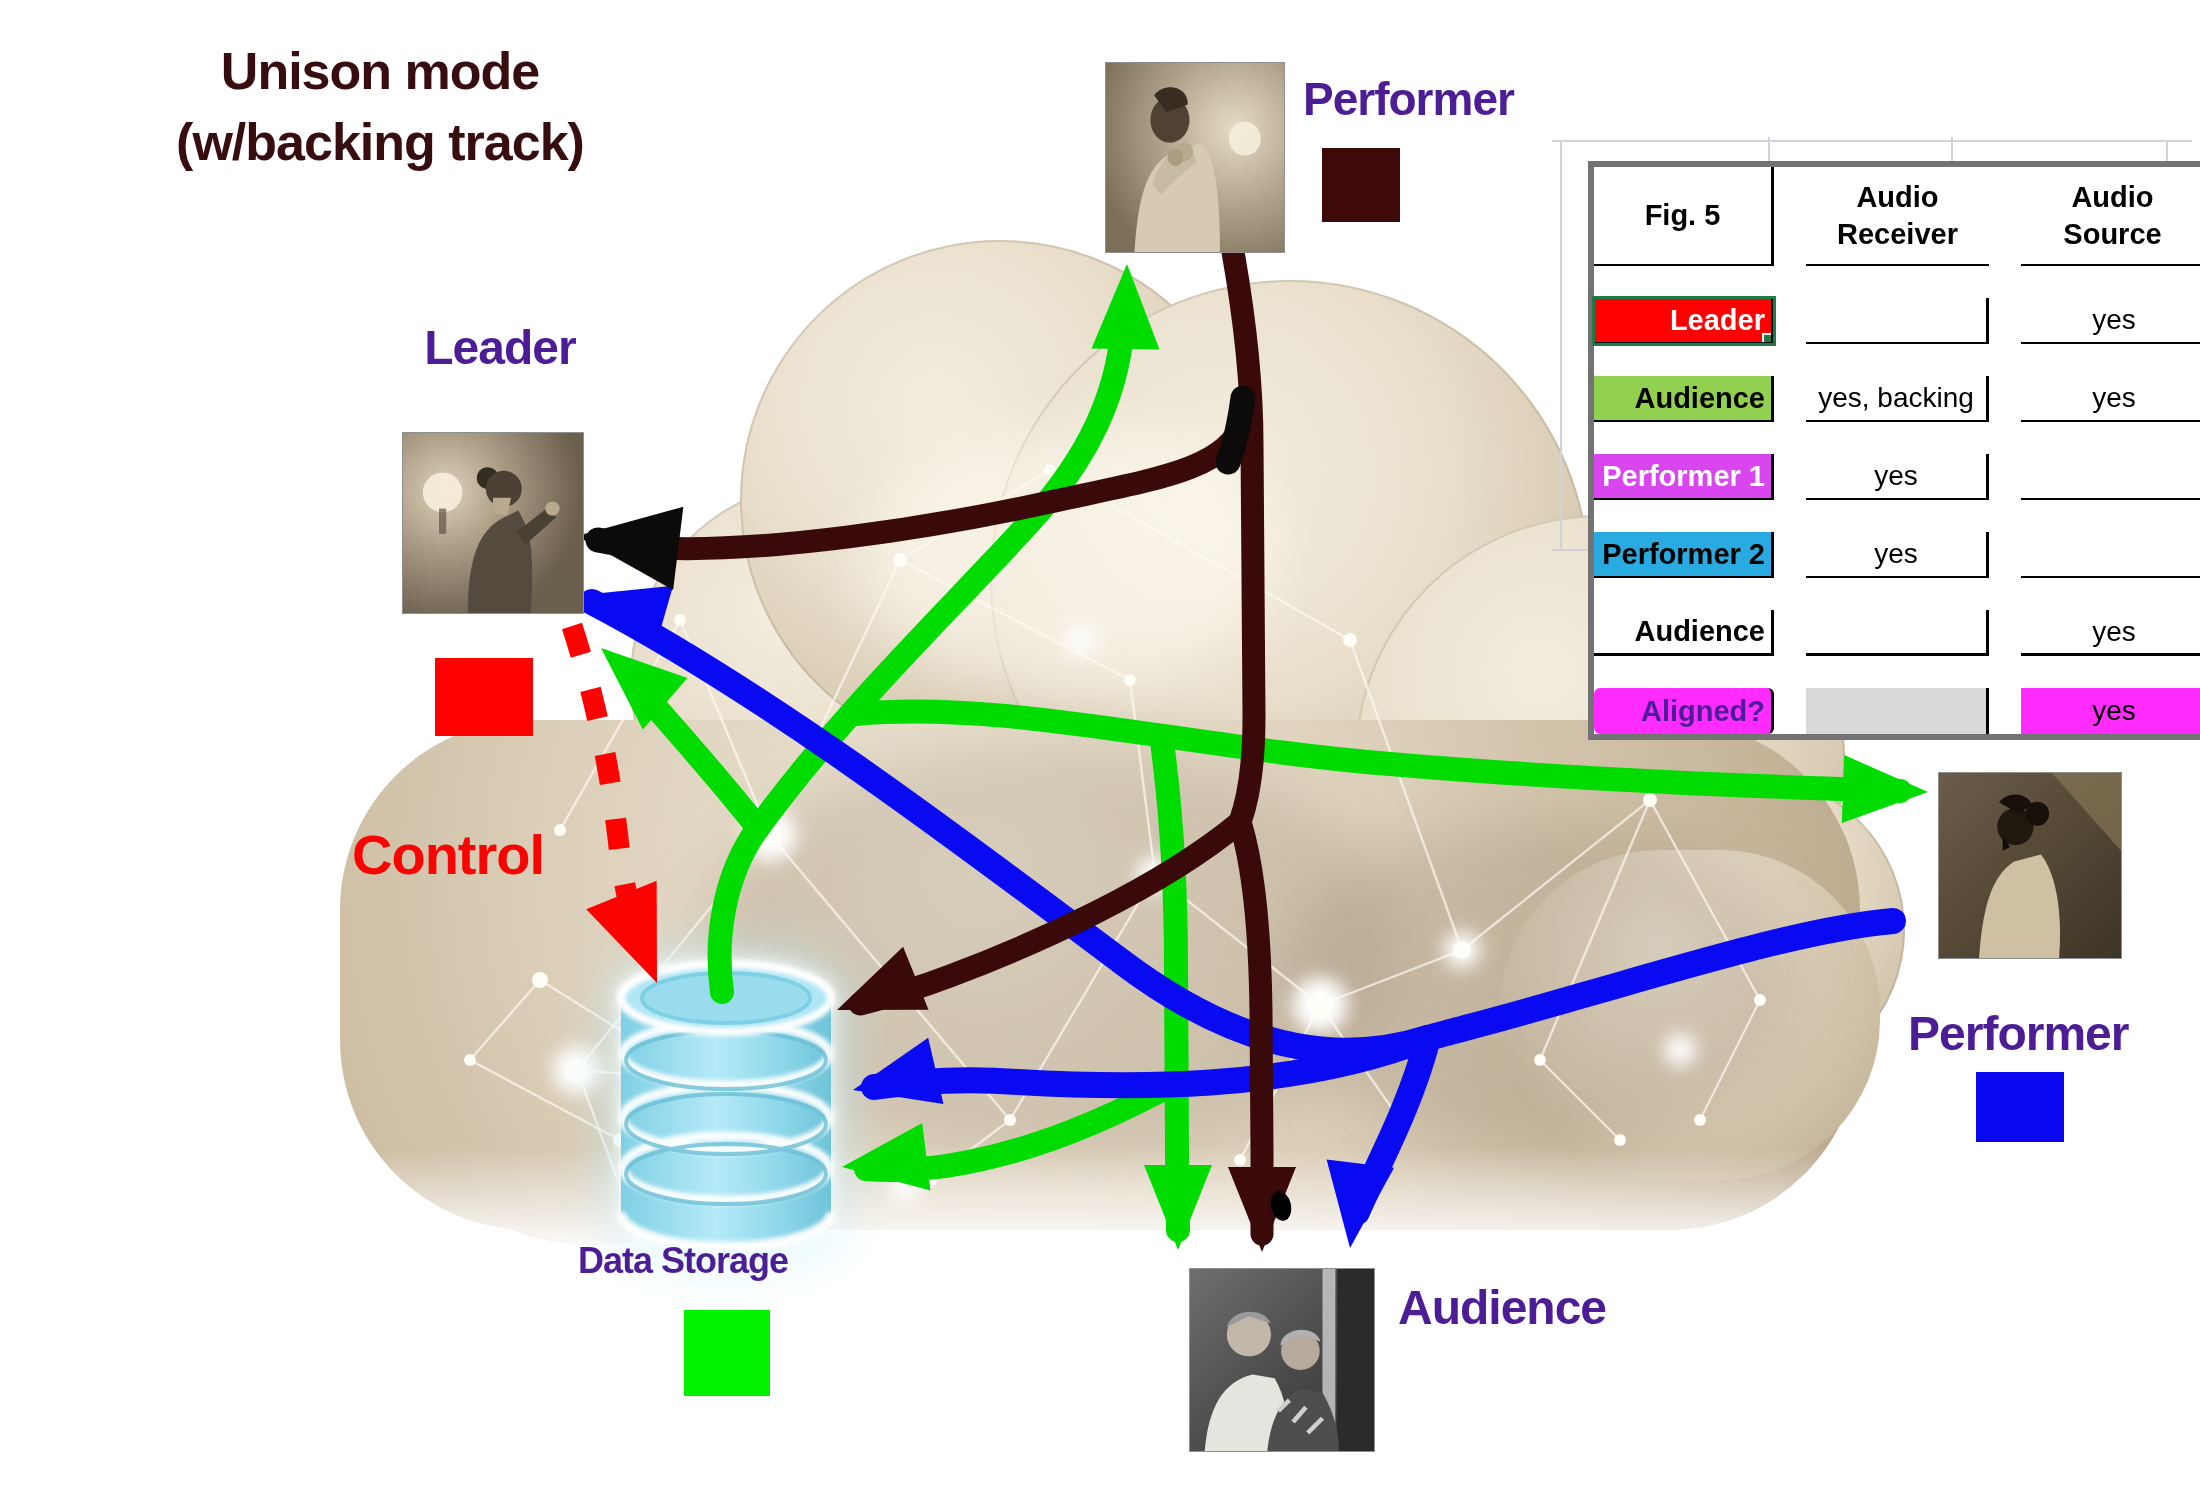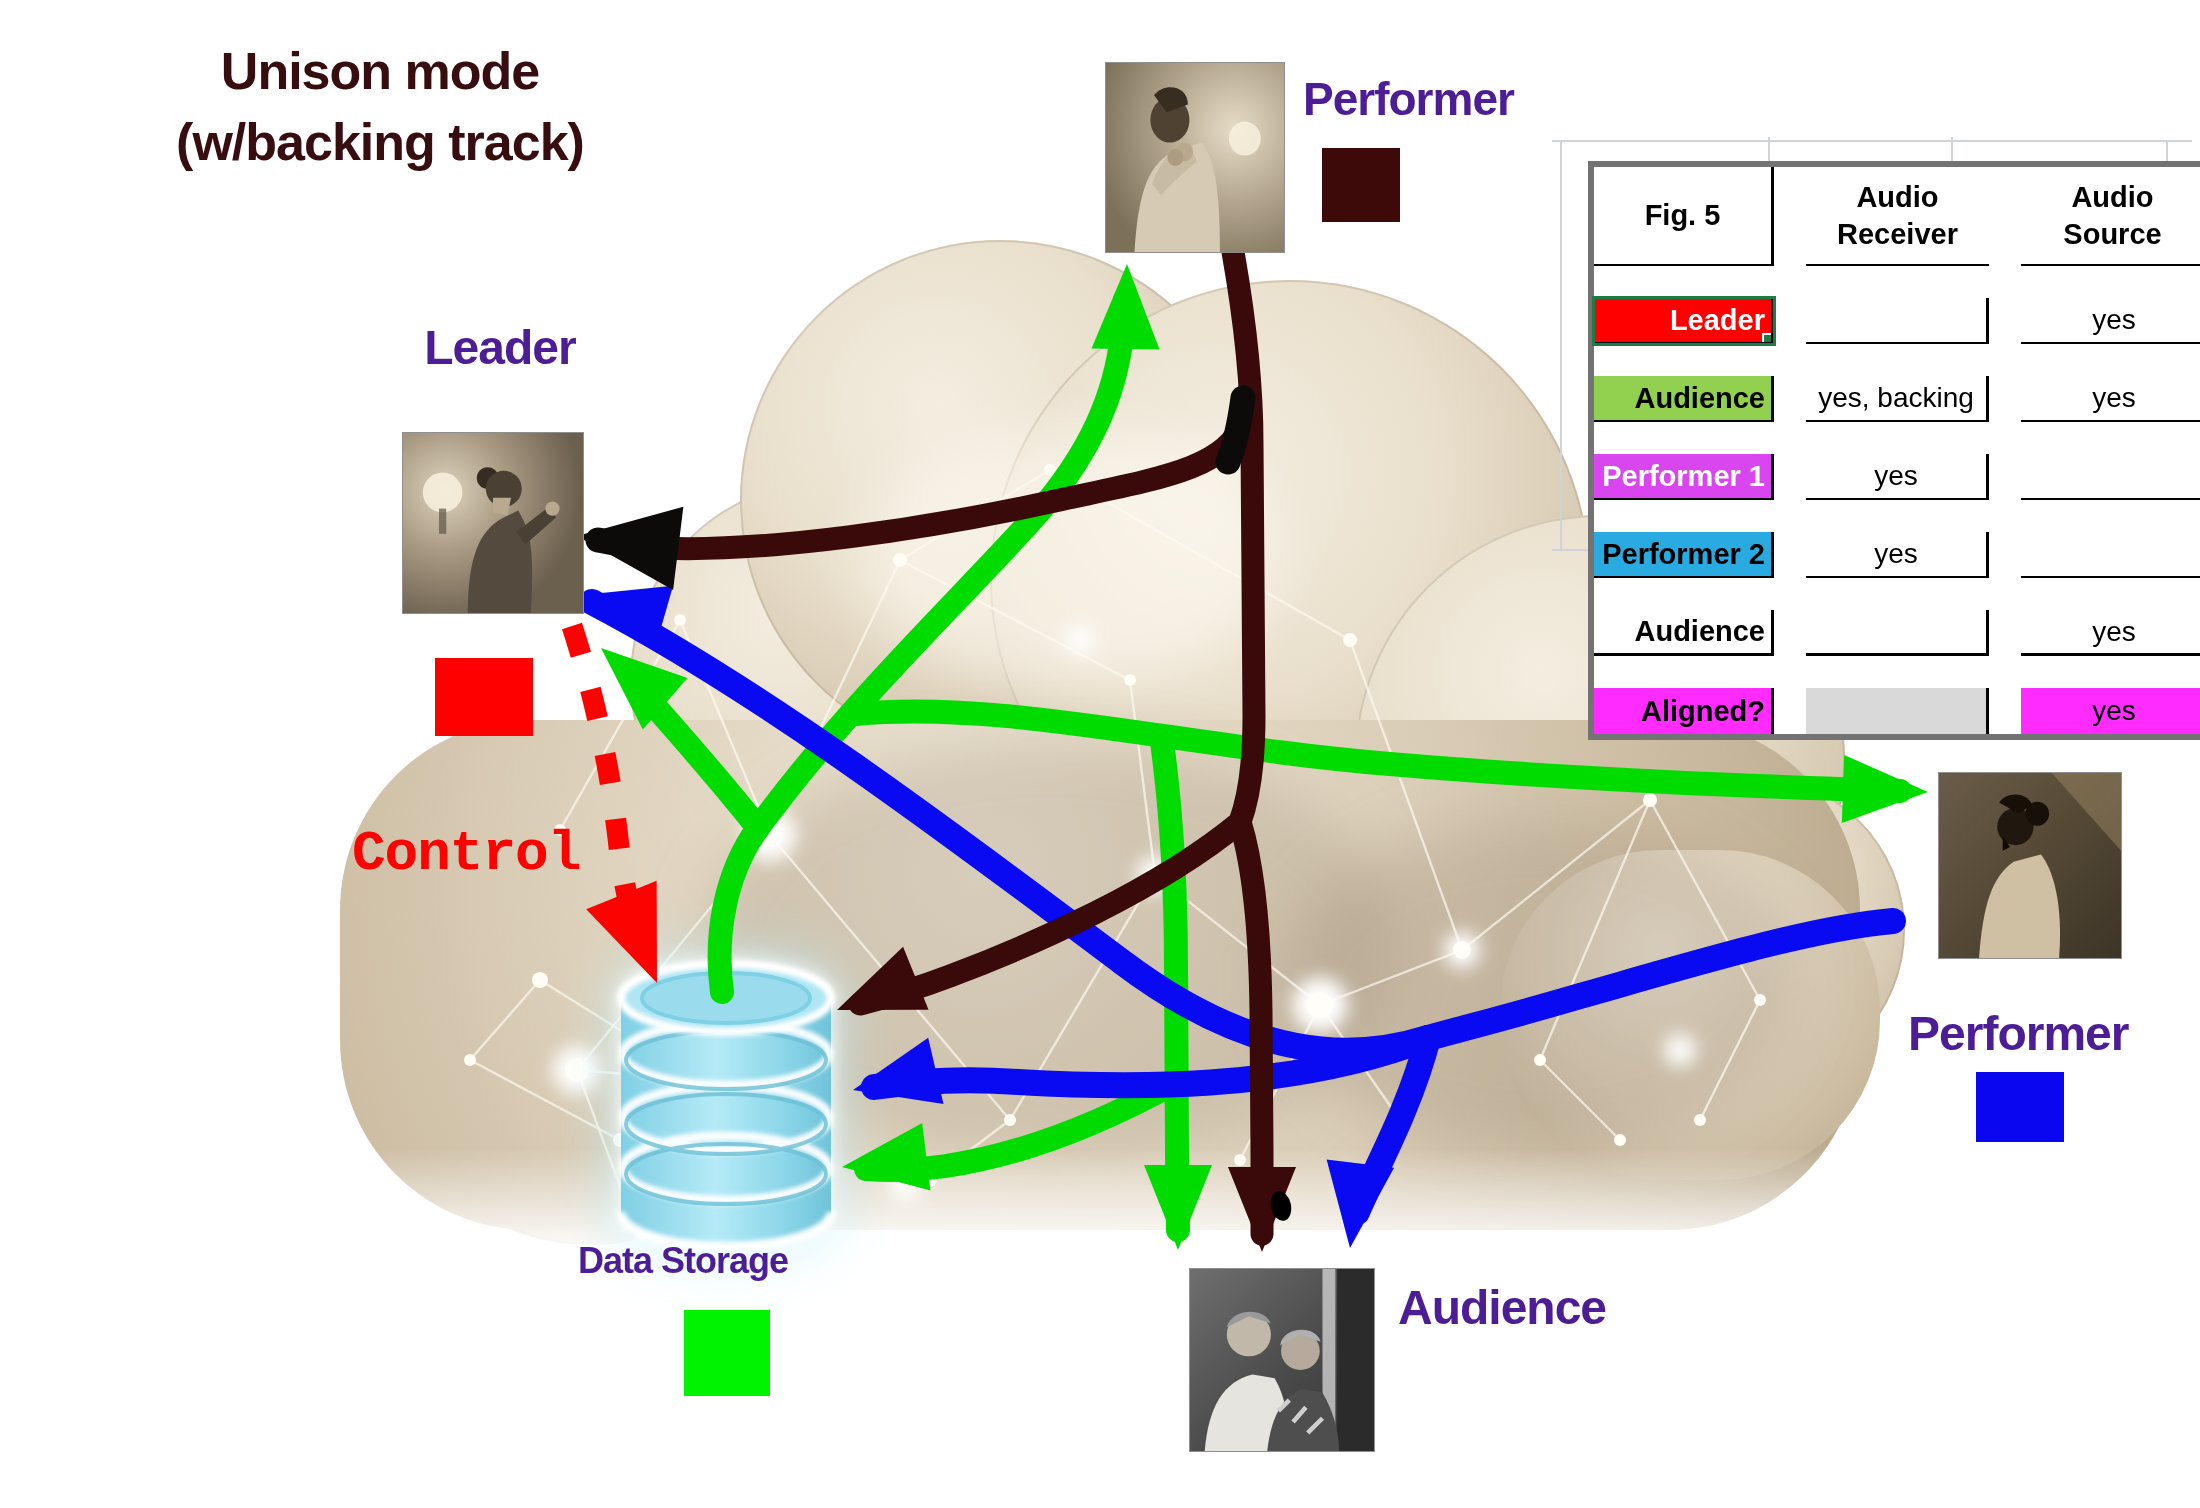--- a/index.html
+++ b/index.html
@@ -303,21 +303,21 @@
   <div class="title" style="left:50px;top:36px;width:660px;">
     <div>Unison mode</div>
     <div>(w/backing track)</div>
   </div>
 
   <div class="nlabel" style="left:400px;top:320px;width:200px;font-size:48px;text-align:center;">Leader</div>
   <div class="nlabel" style="left:1303px;top:72px;font-size:46px;">Performer</div>
   <div class="nlabel" style="left:1908px;top:1006px;font-size:48px;">Performer</div>
   <div class="nlabel" style="left:1398px;top:1280px;font-size:48px;">Audience</div>
   <div class="nlabel" style="left:578px;top:1240px;font-size:36px;">Data Storage</div>
-  <div class="ctrl" style="left: 352px; top: 822px; color: rgb(250, 3, 0); font-family: Liberation Mono, monospace;">Control</div>
+  <div class="ctrl" style="left: 352px; top: 822px; color: rgb(250, 3, 0);">Control</div>
 
   <div class="gline" style="left:1552px;top:140px;width:640px;height:2px;"></div>
   <div class="gline" style="left:1552px;top:549px;width:640px;height:2px;"></div>
   <div class="gline" style="left:1560px;top:140px;width:2px;height:411px;"></div>
   <div class="gline" style="left:2166px;top:140px;width:2px;height:411px;"></div>
   <div class="gline" style="left:1768px;top:137px;width:2px;height:24px;"></div>
   <div class="gline" style="left:1951px;top:137px;width:2px;height:24px;"></div>
   <div class="gline" style="left:1768px;top:540px;width:2px;height:18px;"></div>
   <div class="gline" style="left:1951px;top:540px;width:2px;height:18px;"></div>
 
@@ -343,18 +343,18 @@
     <div class="xc last"></div>
 
     <div class="xc lbl" style="background: rgb(41, 171, 226); color: rgb(0, 0, 0);">Performer 2</div>
     <div class="xc">yes</div>
     <div class="xc last"></div>
 
     <div class="xc lbl thick" style="background: rgb(255, 255, 255); color: rgb(0, 0, 0);">Audience</div>
     <div class="xc thick"></div>
     <div class="xc last thick">yes</div>
 
-    <div class="xc lbl bot" style="background: rgb(255, 43, 255); color: #000000;">Aligned?</div>
+    <div class="xc lbl bot" style="background: rgb(255, 43, 255); color: #4c1d95; border-radius: 6px;">Aligned?</div>
     <div class="xc bot" style="background: rgb(217, 217, 217);"></div>
     <div class="xc last bot" style="background: rgb(255, 43, 255);">yes</div>
   </div>
 
 </div>
 
 </body></html>

